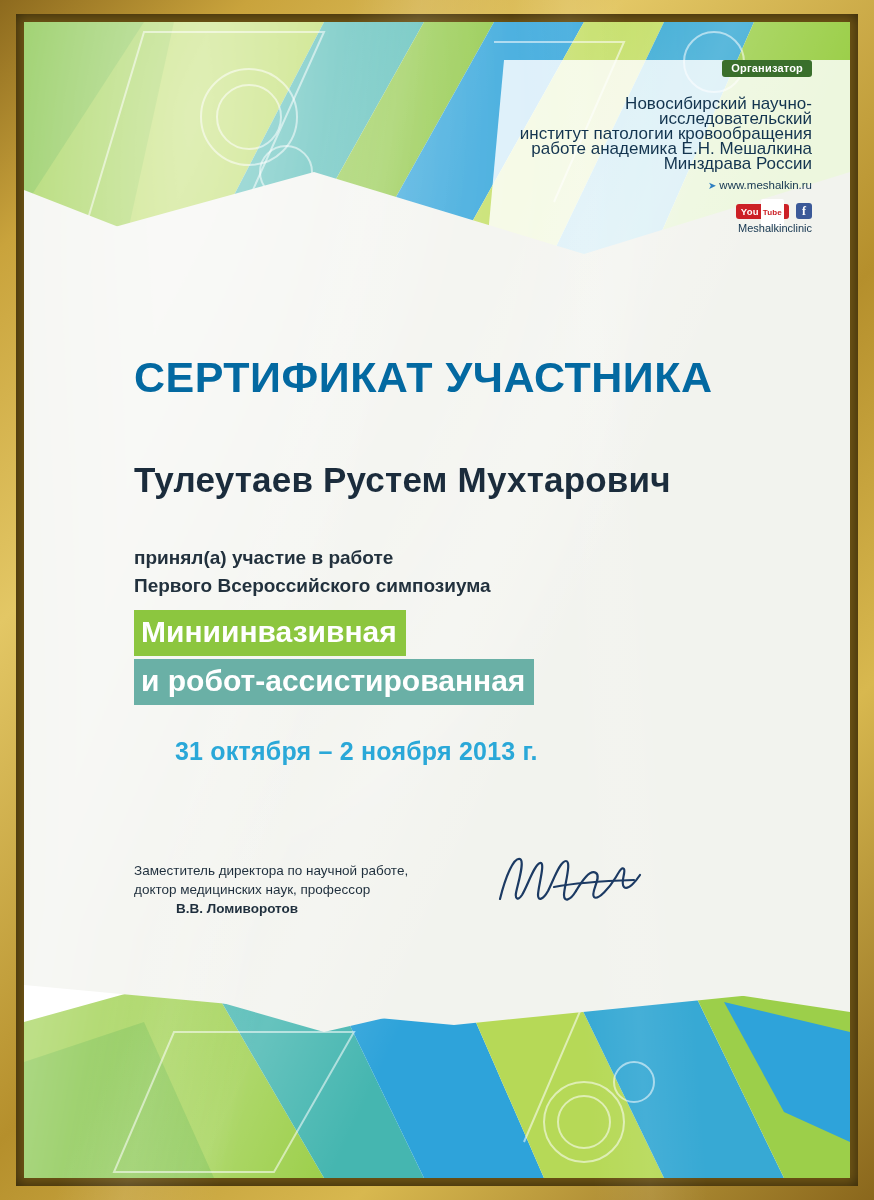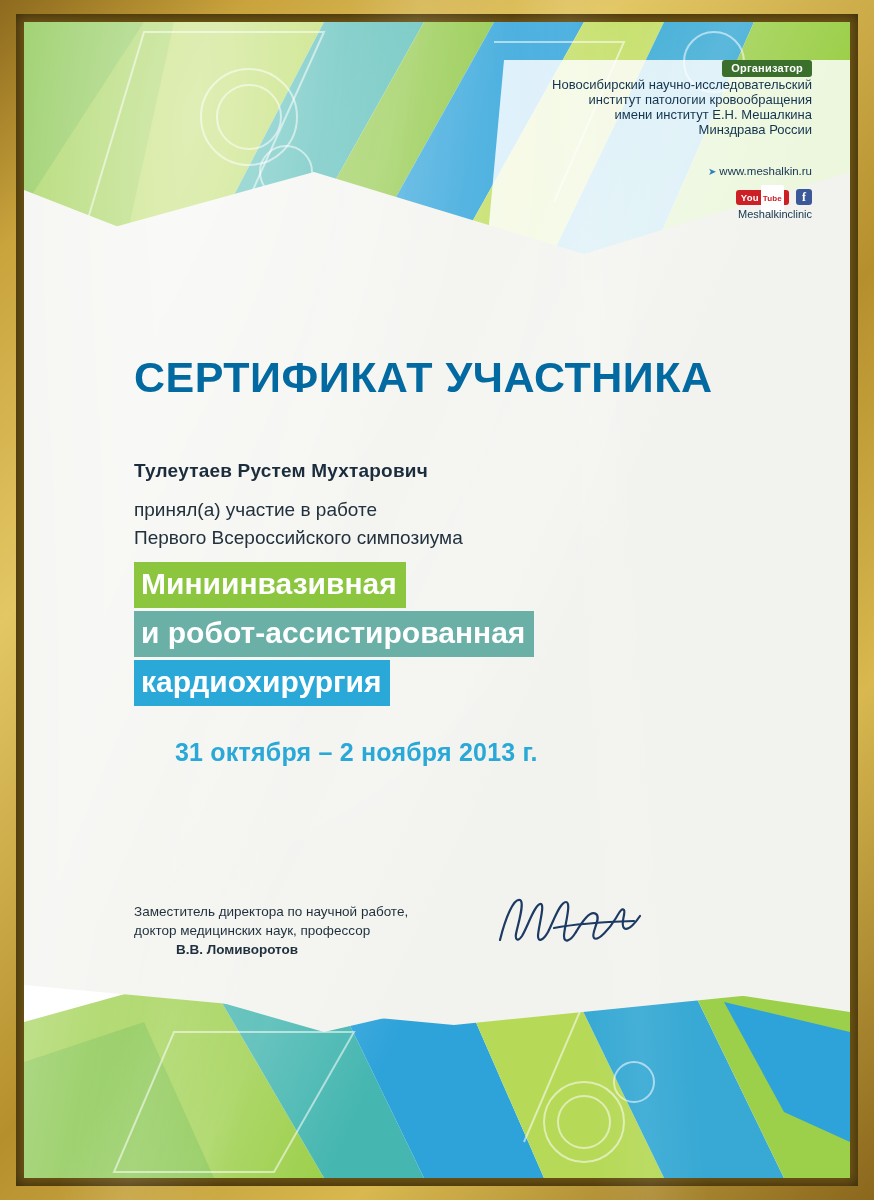--- a/index.html
+++ b/index.html
@@ -74,27 +74,27 @@
     display: inline-block;
     background: #3a6f2c;
     color: #ffffff;
     font-size: 11px;
     font-weight: bold;
     padding: 2px 9px 3px 9px;
     border-radius: 3px;
     letter-spacing: .2px;
   }
   .org-lines {
-    margin-top: 0;
-    font-size: 13px;
+    margin-top: 19px;
+    font-size: 17px;
     line-height: 15px;
     color: #13344f;
   }
   .org-site {
-    margin-top: 28px;
+    margin-top: 8px;
     font-size: 11.5px;
     color: #13344f;
   }
   .org-site .arrow { color: #2f7fc1; font-size: 10px; margin-right: 3px; }
   .social {
     margin-top: 12px;
     display: flex;
     justify-content: flex-end;
     align-items: center;
     gap: 7px;
@@ -128,33 +128,33 @@
   }
   .cert-title {
     font-size: 43px;
     font-weight: bold;
     color: #0369a1;
     letter-spacing: .5px;
     line-height: 50px;
     margin: 0 0 58px 0;
   }
   .person {
-    font-size: 19px;
+    font-size: 35px;
     font-weight: bold;
     color: #1b2c3c;
-    margin: 0 0 14px 0;
+    margin: 0 0 44px 0;
     letter-spacing: .2px;
   }
   .took-part {
     font-size: 19px;
     color: #22313d;
     line-height: 28px;
     margin: 0 0 10px 0;
   }
-  .took-part .l2 { display: block; }
+  .took-part .l2 { display: block; font-weight: bold; }
 
   .event-line {
     display: inline-block;
     color: #ffffff;
     font-size: 30px;
     font-weight: bold;
     line-height: 40px;
     padding: 2px 9px 4px 7px;
     margin-bottom: 3px;
     white-space: nowrap;
@@ -176,21 +176,21 @@
     font-size: 23px;
     font-weight: bold;
     color: #3f8f33;
     line-height: 32px;
     letter-spacing: .2px;
   }
 
   
   .sign-block {
     position: absolute;
-    left: 110px; top: 880px;
+    left: 110px; top: 839px;
     width: 640px;
     z-index: 4;
   }
   .sign-lines {
     font-size: 13.5px;
     color: #1f2f3d;
     line-height: 19px;
   }
   .sign-lines .nm { font-weight: bold; margin-left: 42px; }
   .signature {
@@ -272,21 +272,21 @@
         <polygon points="0,950 826,950 826,990 560,950 300,1010 90,950" fill="#f2f3ee"></polygon>
         <polygon points="0,950 826,950 826,963 430,1003 0,963" fill="#f2f3ee"></polygon>
       </g>
     </svg>
 
     <div class="org-block">
       <span class="org-tag">Организатор</span>
       <div class="org-lines">
         <div>Новосибирский научно-исследовательский</div>
         <div>институт патологии кровообращения</div>
-        <div>имени институт Е.Н. Мешалкина</div>
+        <div>работе анадемика Е.Н. Мешалкина</div>
         <div>Минздрава России</div>
       </div>
       <div class="org-site">
         <span class="arrow">➤</span><span>www.meshalkin.ru</span>
       </div>
       <div class="social">
         <span class="yt"><span>You</span><span class="play">Tube</span></span>
         <span class="fb">f</span>
       </div>
       <div class="social-handle">Meshalkinclinic</div>
@@ -295,21 +295,20 @@
     <div class="body-wrap">
       <h1 class="cert-title">СЕРТИФИКАТ УЧАСТНИКА</h1>
       <div class="person">Тулеутаев Рустем Мухтарович</div>
       <div class="took-part">
         <span class="l2">принял(а) участие в работе</span>
         <span class="l2">Первого Всероссийского симпозиума</span>
       </div>
       <div>
         <div><span class="event-line ev1">Миниинвазивная</span></div>
         <div><span class="event-line ev2">и робот-ассистированная</span></div>
-        <div><span class="event-line ev3">кардиохирургия</span></div>
       </div>
       <div class="dates">31 октября – 2 ноября 2013 г.</div>
     </div>
 
     <div class="sign-block">
       <div class="sign-lines">
         <div>Заместитель директора по научной работе,</div>
         <div>доктор медицинских наук, профессор</div>
         <div class="nm">В.В. Ломиворотов</div>
       </div>

